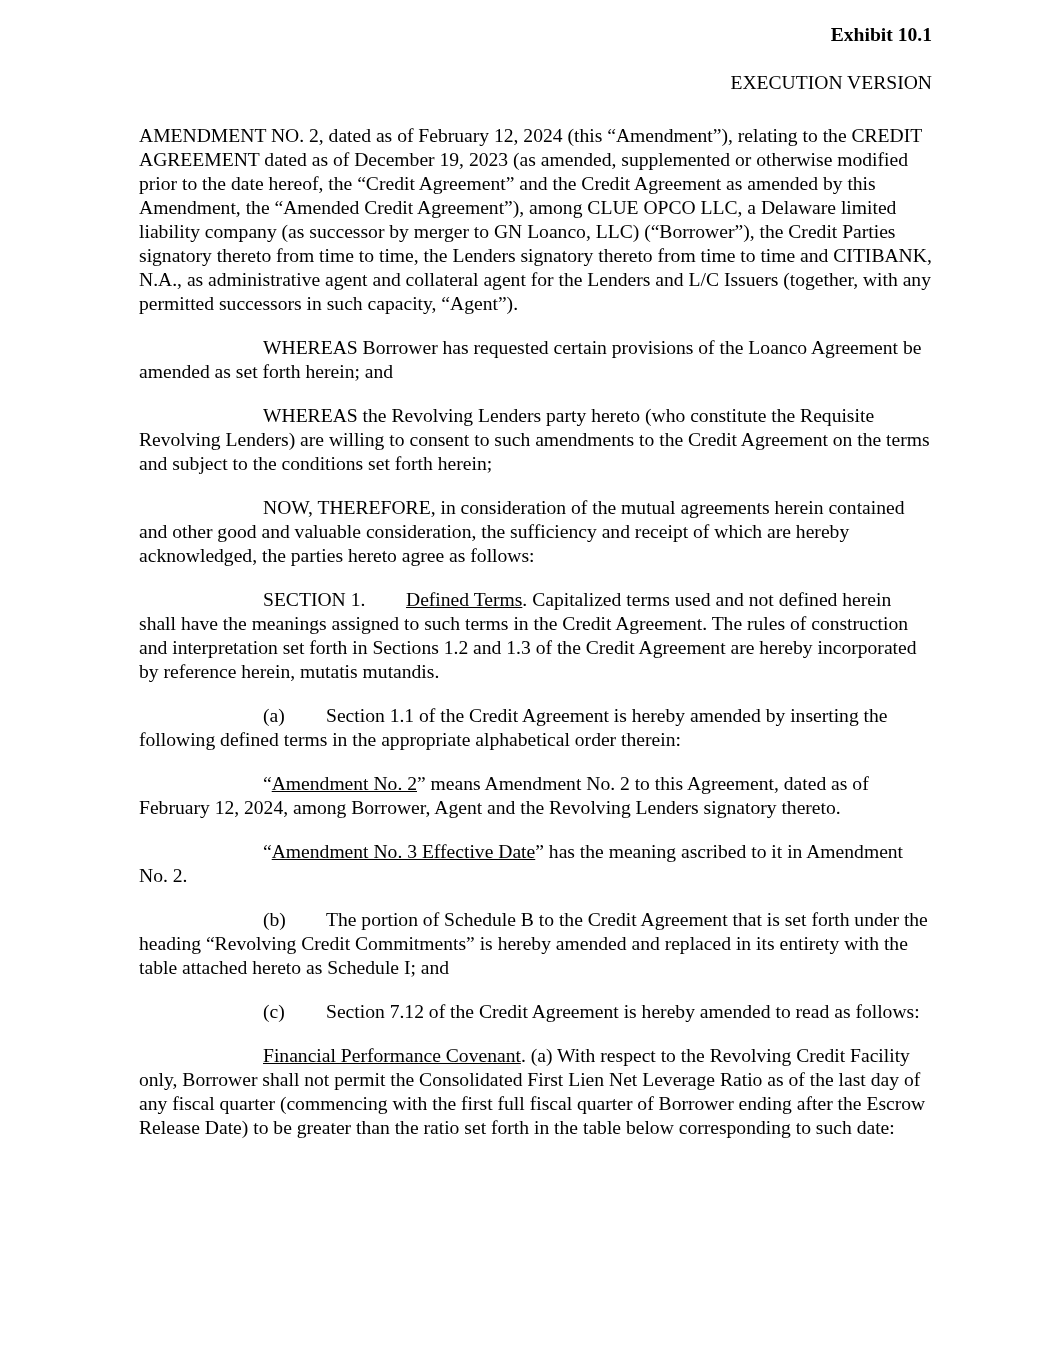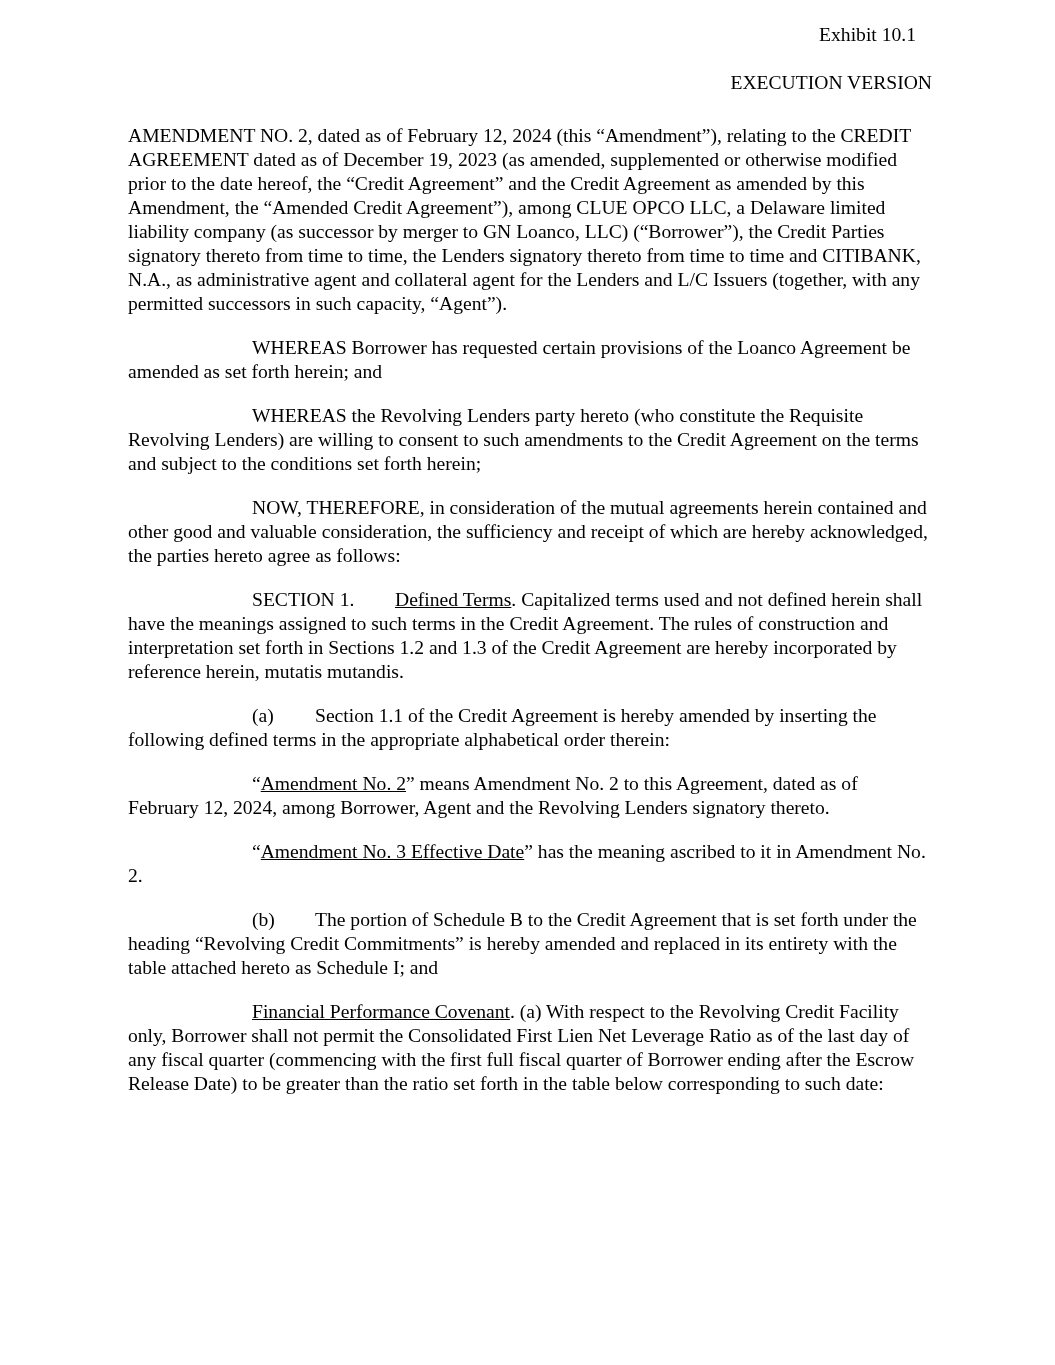--- a/index.html
+++ b/index.html
@@ -15,39 +15,39 @@
     }
     .page {
       position: absolute;
       left: 124px;
       top: 0;
       width: 808px;
     }
     .exhibit {
       position: absolute;
       top: 23px;
-      right: 16px;
-      font-weight: normal;
+      right: 0;
+      font-weight: bold;
       text-align: right;
       white-space: nowrap;
     }
     .version {
       position: absolute;
       top: 71px;
       right: 0;
       text-align: right;
       white-space: nowrap;
     }
     .body {
       position: absolute;
       top: 124px;
       left: 0;
       width: 808px;
     }
-    p { margin: 0 0 20px 4px; text-align: left; }
+    p { margin: 0 0 20px 15px; text-align: left; }
     .indent { text-indent: 124px; }
     .u { text-decoration: underline; }
     .i { }
     .tab { display: inline-block; width: 63px; text-indent: 0; }
     .sec-tab { display: inline-block; width: 143px; text-indent: 0; }
   </style>
 </head>
 <body>
 
 <div class="page">
@@ -75,18 +75,21 @@
     </p>
 
     <p class="indent">
       <span>“</span><span class="u">Amendment No. 3 Effective Date</span><span>” has the meaning ascribed to it in Amendment No. 2.</span>
     </p>
 
     <p class="indent">
       <span class="tab">(b)</span><span>The portion of Schedule B to the Credit Agreement that is set forth under the heading “Revolving Credit Commitments” is hereby amended and replaced in its entirety with the table attached hereto as Schedule I; and</span>
     </p>
 
+    <p class="indent">
+      <span class="tab">(c)</span><span>Section 7.12 of the Credit Agreement is hereby amended to read as follows:</span>
+    </p>
 
     <p class="indent">
       <span class="u">Financial Performance Covenant</span><span>.  (a) With respect to the Revolving Credit Facility only, Borrower shall not permit the Consolidated First Lien Net Leverage Ratio as of the last day of any fiscal quarter (commencing with the first full fiscal quarter of Borrower ending after the Escrow Release Date) to be greater than the ratio set forth in the table below corresponding to such date:</span>
     </p>
   </div>
 </div>
 
 </body></html>

